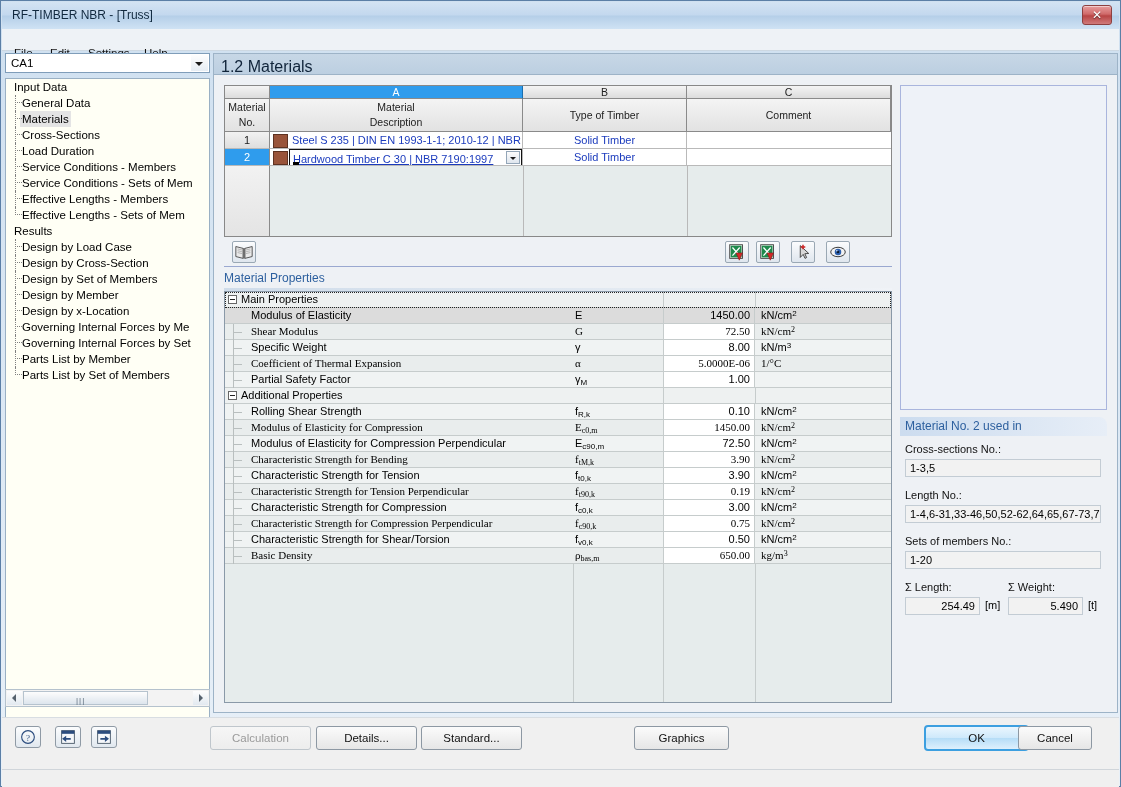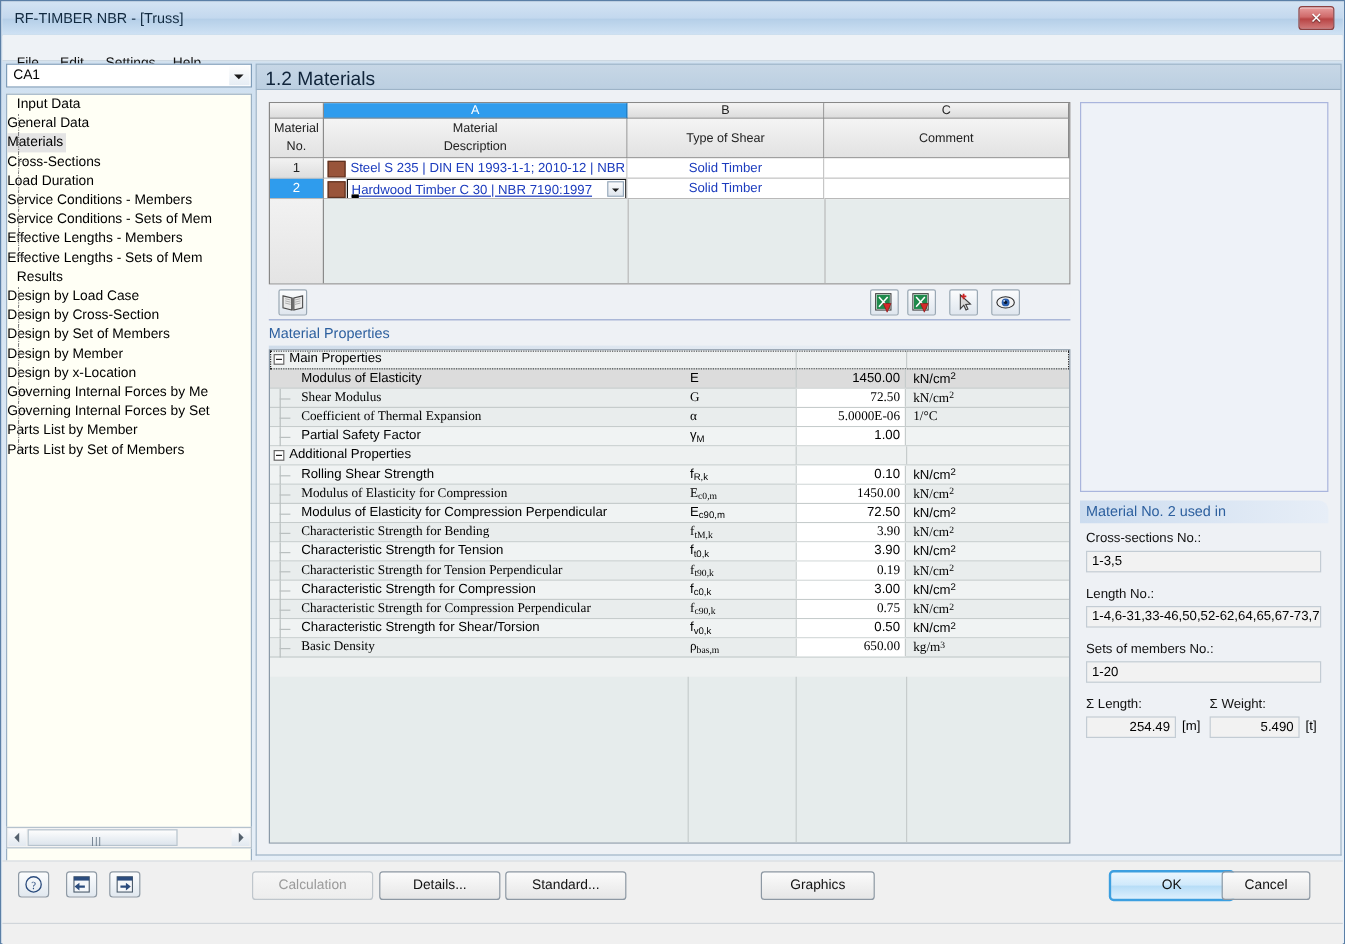--- a/index.html
+++ b/index.html
@@ -66,21 +66,21 @@
     border-left:4px solid transparent;border-right:4px solid transparent;
     border-top:4px solid #1b1b1b;
   }
   .tree{
     position:absolute;left:0;top:25px;width:205px;height:780px;
     background:#fffff5;border:1px solid #9ab0c4;box-sizing:border-box;
     overflow:hidden;
   }
   .tree-row{position:relative;height:16px;line-height:16px;white-space:nowrap;font-size:11.5px;}
   .tree-root{padding-left:8px;}
-  .tree-child{position:relative;}
+  .tree-child{padding-left:16px;position:relative;}
   .tree-child .dash{
     position:absolute;left:9px;top:7px;width:7px;border-top:1px dotted #808080;
   }
   .tree-child .vline{
     position:absolute;left:9px;top:0;height:16px;border-left:1px dotted #808080;
   }
   .tree-sel{background:#e4e4e4;display:inline-block;padding:0 2px;margin-left:-2px;}
   .hscroll{
     position:absolute;left:0;top:636px;width:205px;height:18px;
     background:#f3f3f3;border:1px solid #b5c2cd;box-sizing:border-box;
@@ -352,21 +352,21 @@
           <div class="gcol-hdr" style="left:462px;width:204px">C</div>
           <div class="gsub-hdr" style="left:0;width:45px">
             <div class="l1">Material</div>
             <div class="l2">No.</div>
           </div>
           <div class="gsub-hdr" style="left:45px;width:253px">
             <div class="l1">Material</div>
             <div class="l2">Description</div>
           </div>
           <div class="gsub-hdr" style="left:298px;width:164px">
-            <div class="mid">Type of Shear</div>
+            <div class="mid">Type of Timber</div>
           </div>
           <div class="gsub-hdr" style="left:462px;width:204px">
             <div class="mid">Comment</div>
           </div>
           <div class="grow" style="top:46px">
             <div class="gcell rownum" style="left:0;width:45px">1</div>
             <div class="gcell desc" style="left:45px;width:253px"><span class="swatch" style="background:#99543a"></span><span>Steel S 235 | DIN EN 1993-1-1; 2010-12 | NBR</span></div>
             <div class="gcell type" style="left:298px;width:164px">Solid Timber</div>
             <div class="gcell comment" style="left:462px;width:204px;border-right:none"></div>
           </div>
@@ -454,20 +454,28 @@
             <span class="punit">kN/cm<sup>2</sup></span>
           </div>
           <div class="prow even">
             <span class="ptree-v"></span>
             <span class="ptree-h"></span>
             <span class="plabel">Shear Modulus</span>
             <span class="psym">G</span>
             <span class="pval">72.50</span>
             <span class="punit">kN/cm<sup>2</sup></span>
           </div>
+          <div class="prow odd">
+            <span class="ptree-v"></span>
+            <span class="ptree-h"></span>
+            <span class="plabel">Specific Weight</span>
+            <span class="psym">γ</span>
+            <span class="pval">8.00</span>
+            <span class="punit">kN/m<sup>3</sup></span>
+          </div>
           <div class="prow even">
             <span class="ptree-v"></span>
             <span class="ptree-h"></span>
             <span class="plabel">Coefficient of Thermal Expansion</span>
             <span class="psym">α</span>
             <span class="pval">5.0000E-06</span>
             <span class="punit">1/°C</span>
           </div>
           <div class="prow odd">
             <span class="ptree-v"></span>

